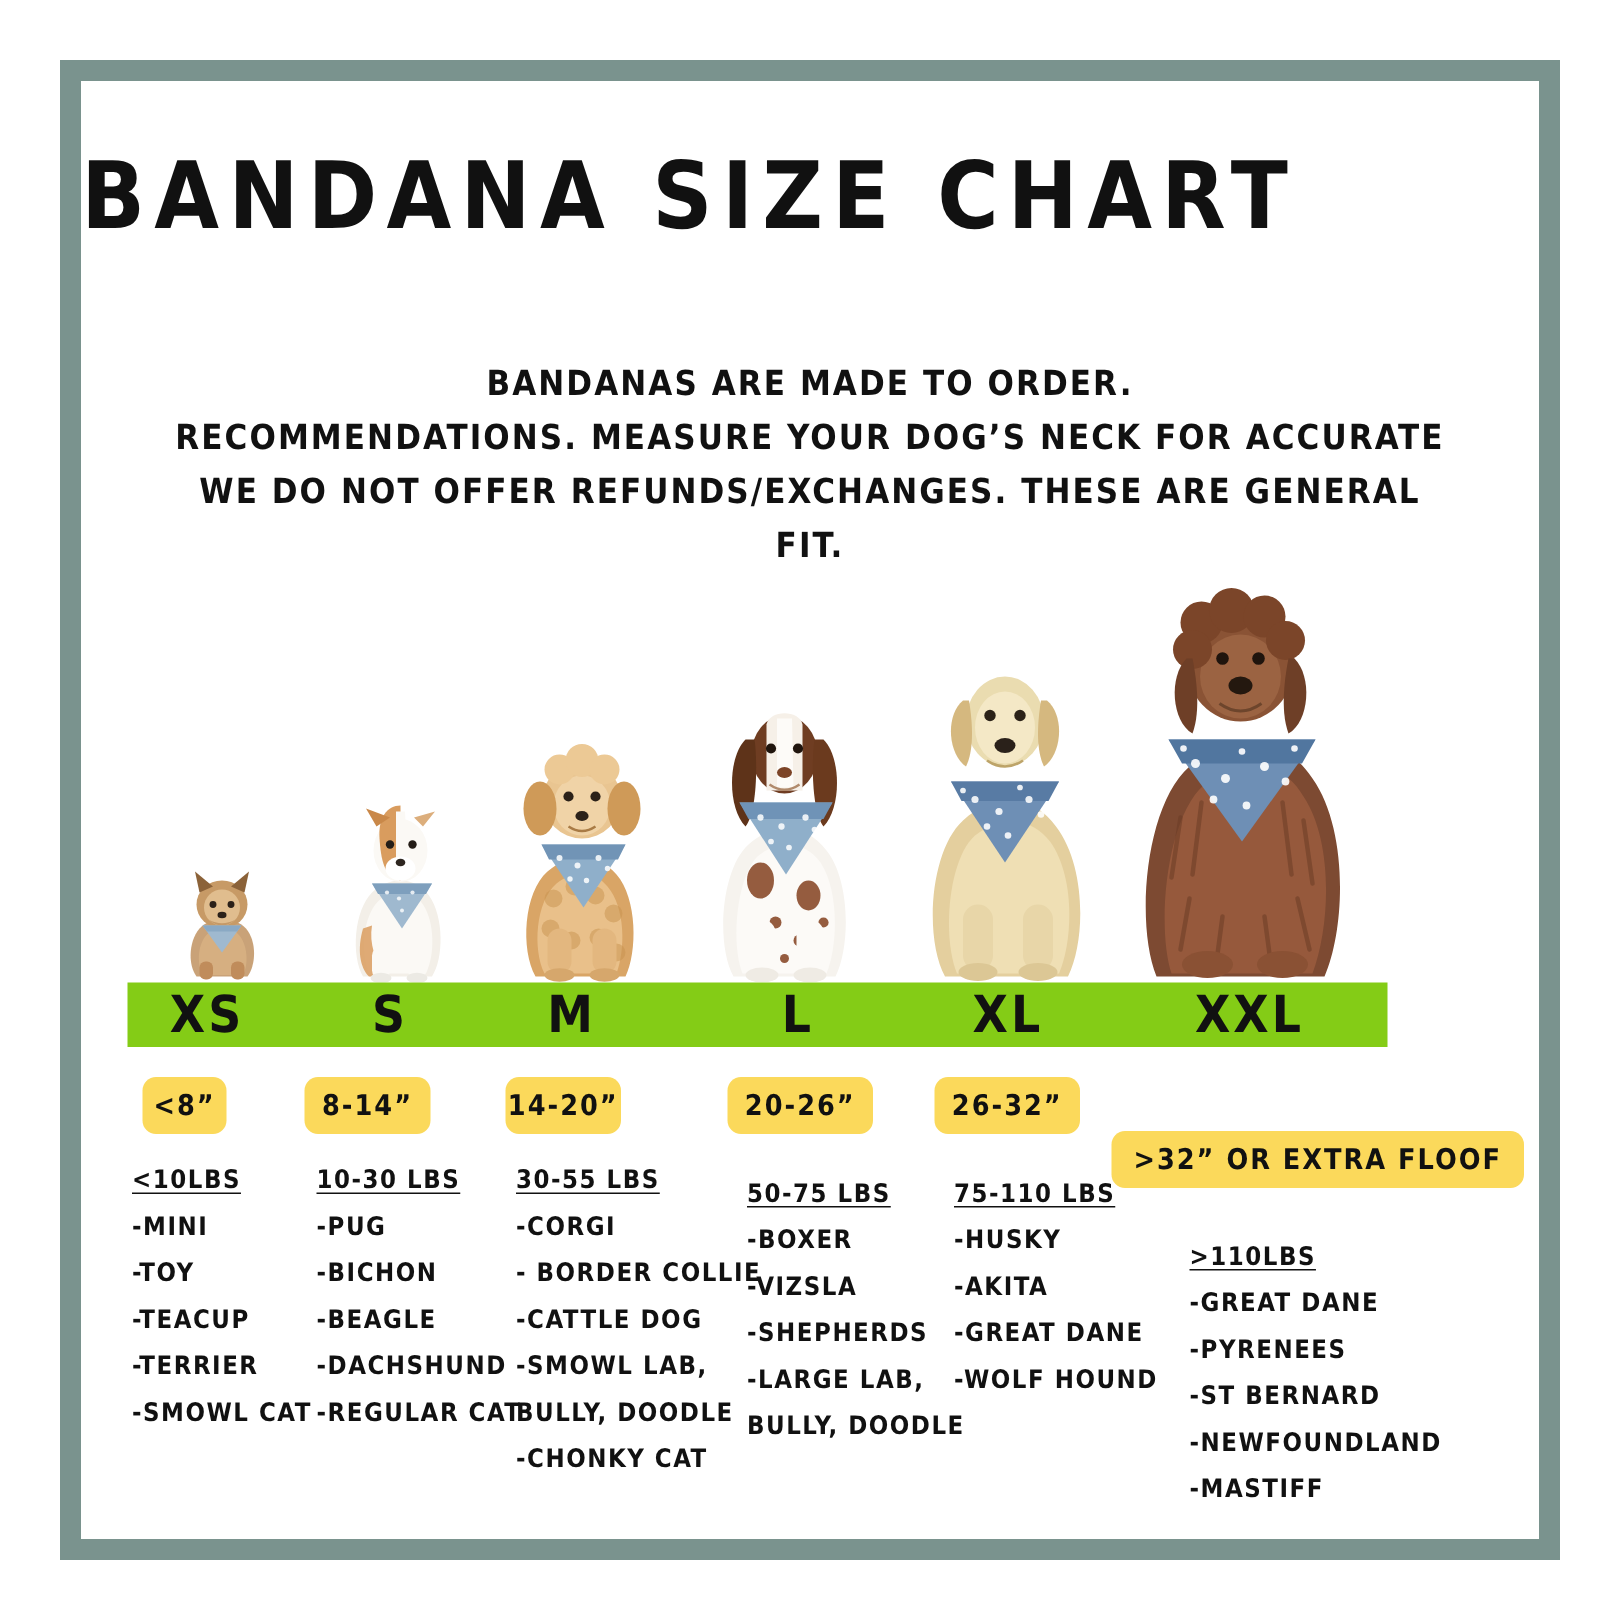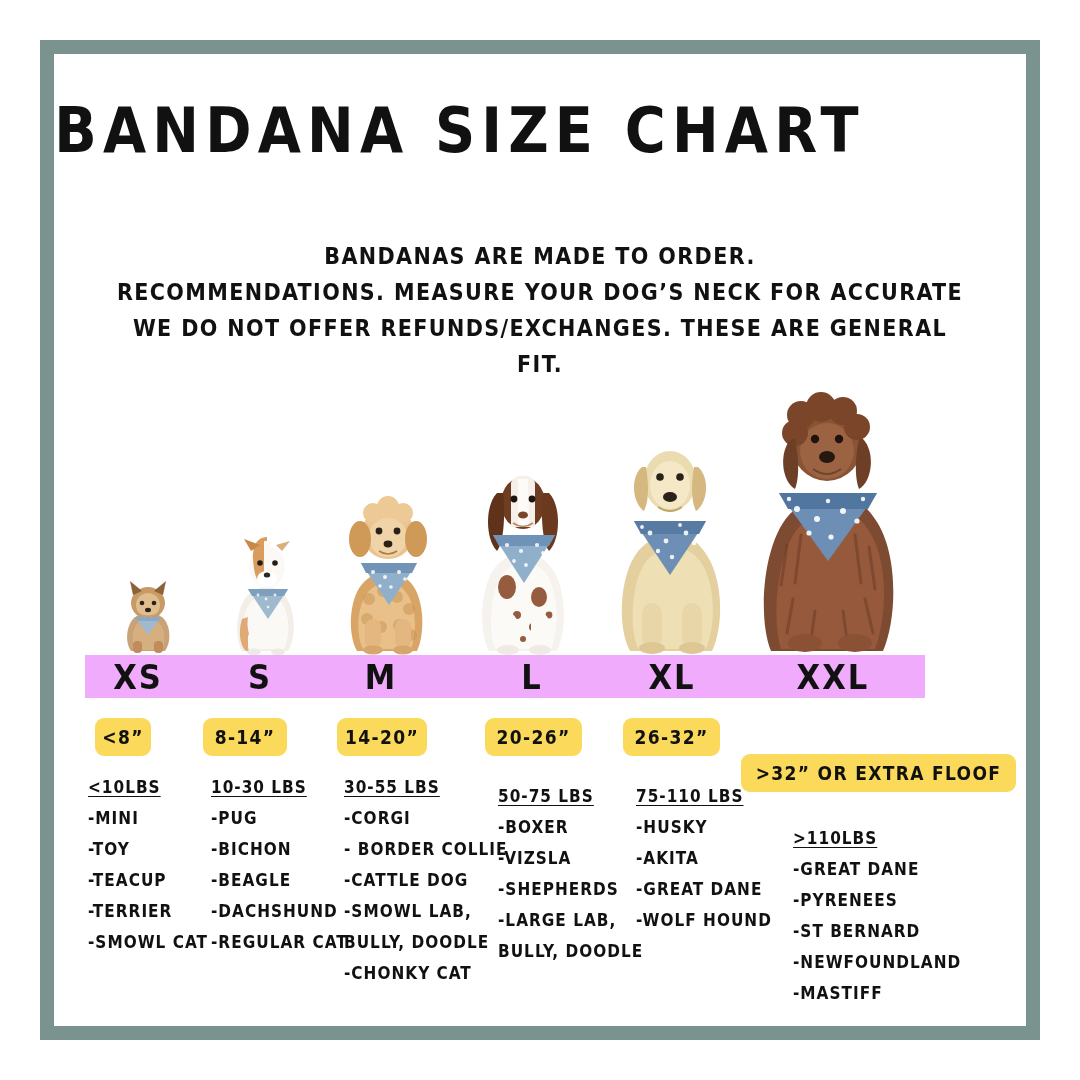--- a/index.html
+++ b/index.html
@@ -77,21 +77,21 @@
   }
   .dog svg { display: block; }
 
   
   #size-band {
     position: absolute;
     left: 85px;
     top: 655px;
     width: 840px;
     height: 43px;
-    background: #f0abfc;
+    background: #84cc16;
   }
   .size-label {
     position: absolute;
     top: 50%;
     transform: translate(-50%, -50%);
     font-size: 34px;
     letter-spacing: 0.06em;
     line-height: 1;
     white-space: nowrap;
   }
@@ -419,21 +419,21 @@
     <div class="size-label condensed" style="left:53px;">XS</div>
     <div class="size-label condensed" style="left:175px;">S</div>
     <div class="size-label condensed" style="left:296px;">M</div>
     <div class="size-label condensed" style="left:447px;">L</div>
     <div class="size-label condensed" style="left:587px;">XL</div>
     <div class="size-label condensed" style="left:748px;">XXL</div>
   </div>
 
   <div class="badge condensed" style="left:95px;  top:718px; width:56px;">&lt;8”</div>
   <div class="badge condensed" style="left:203px; top:718px; width:84px;">8-14”</div>
-  <div class="badge condensed" style="left:337px; top:718px; width:90px;text-align:right;">14-20”</div>
+  <div class="badge condensed" style="left:337px; top:718px; width:77px;text-align:right;">14-20”</div>
   <div class="badge condensed" style="left:485px; top:718px; width:97px;">20-26”</div>
   <div class="badge condensed" style="left:623px; top:718px; width:97px;text-align:right;">26-32”</div>
   <div class="badge condensed" style="left:741px; top:754px; width:275px;">&gt;32” OR EXTRA FLOOF</div>
 
   <div class="col" style="left:88px; top:777px; width:120px;">
     <div class="col-head condensed">&lt;10LBS</div>
     <div class="col-item condensed">-MINI</div>
     <div class="col-item condensed">-TOY</div>
     <div class="col-item condensed">-TEACUP</div>
     <div class="col-item condensed">-TERRIER</div>

